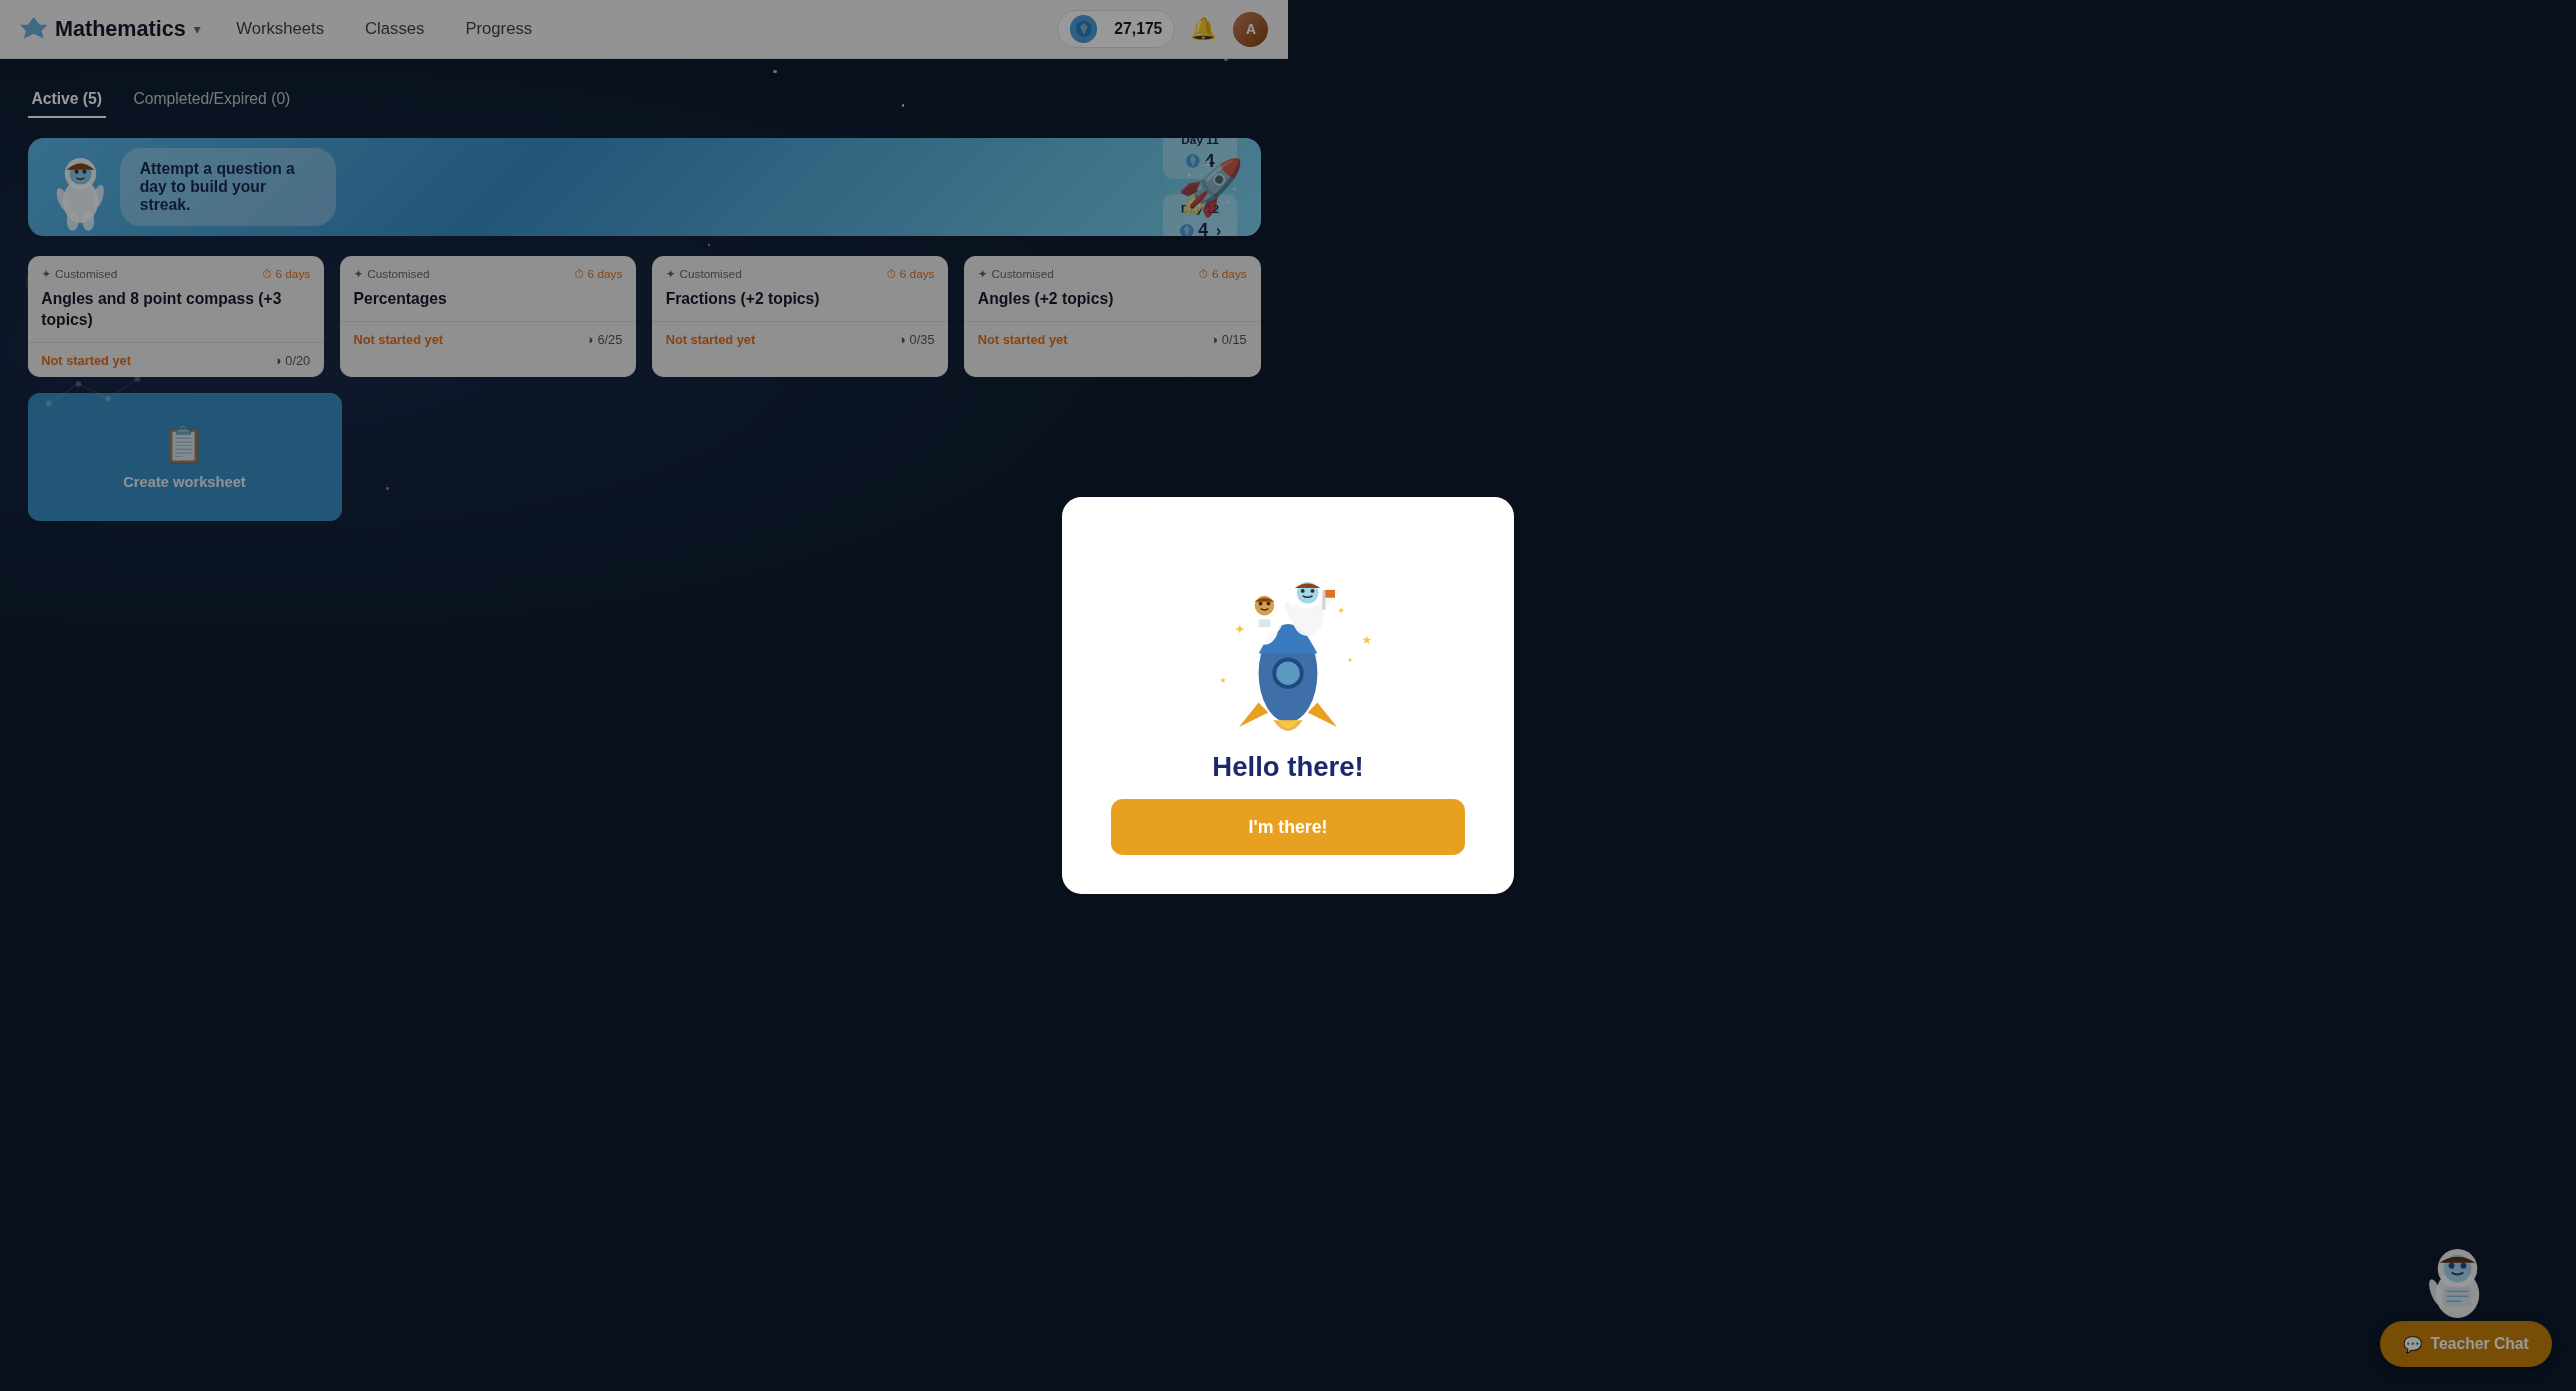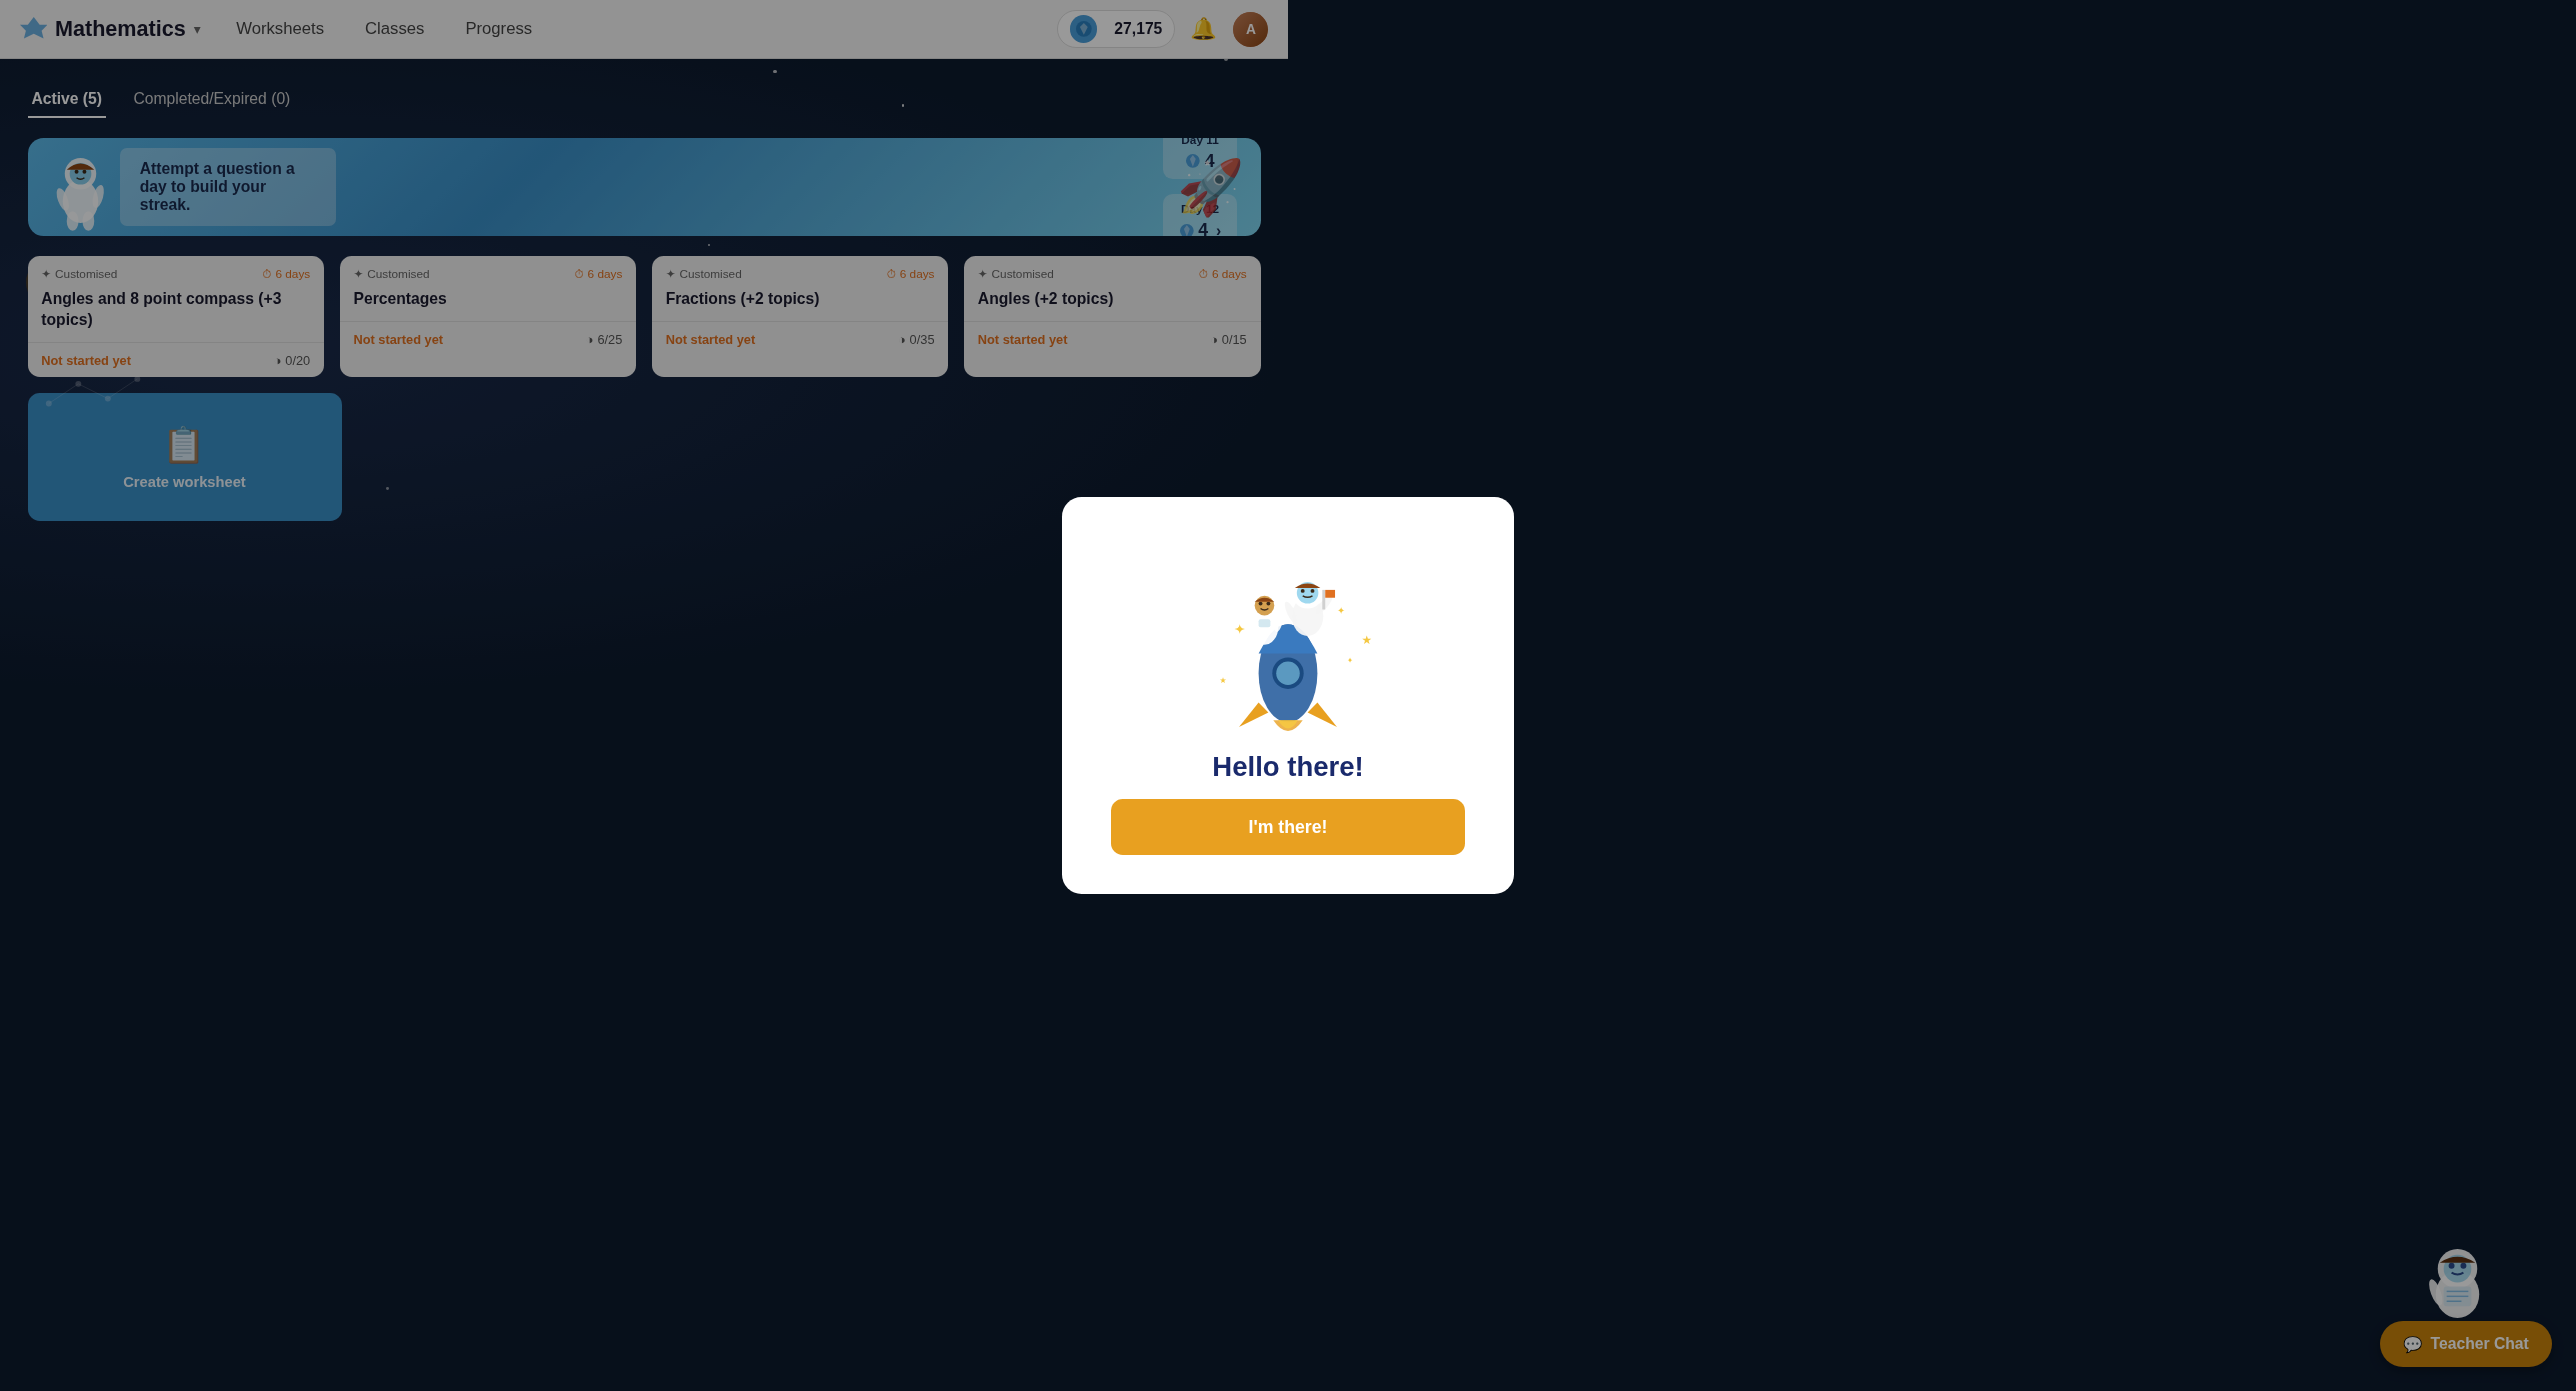--- a/index.html
+++ b/index.html
@@ -161,21 +161,21 @@
       overflow: hidden;
       height: 98px;
     }
     .astronaut-left {
       width: 69px;
       height: 69px;
       position: relative;
     }
     .streak-text-bubble {
       background: rgba(255,255,255,0.3);
-      border-radius: 7px;
+      border-radius: 21px;
       padding: 11.8px 19.6px;
       color: #1a2a4e;
       font-size: 15.7px;
       font-weight: 600;
       max-width: 216px;
     }
     .day-pills {
       display: flex;
       gap: 15px;
       margin-left: auto;

